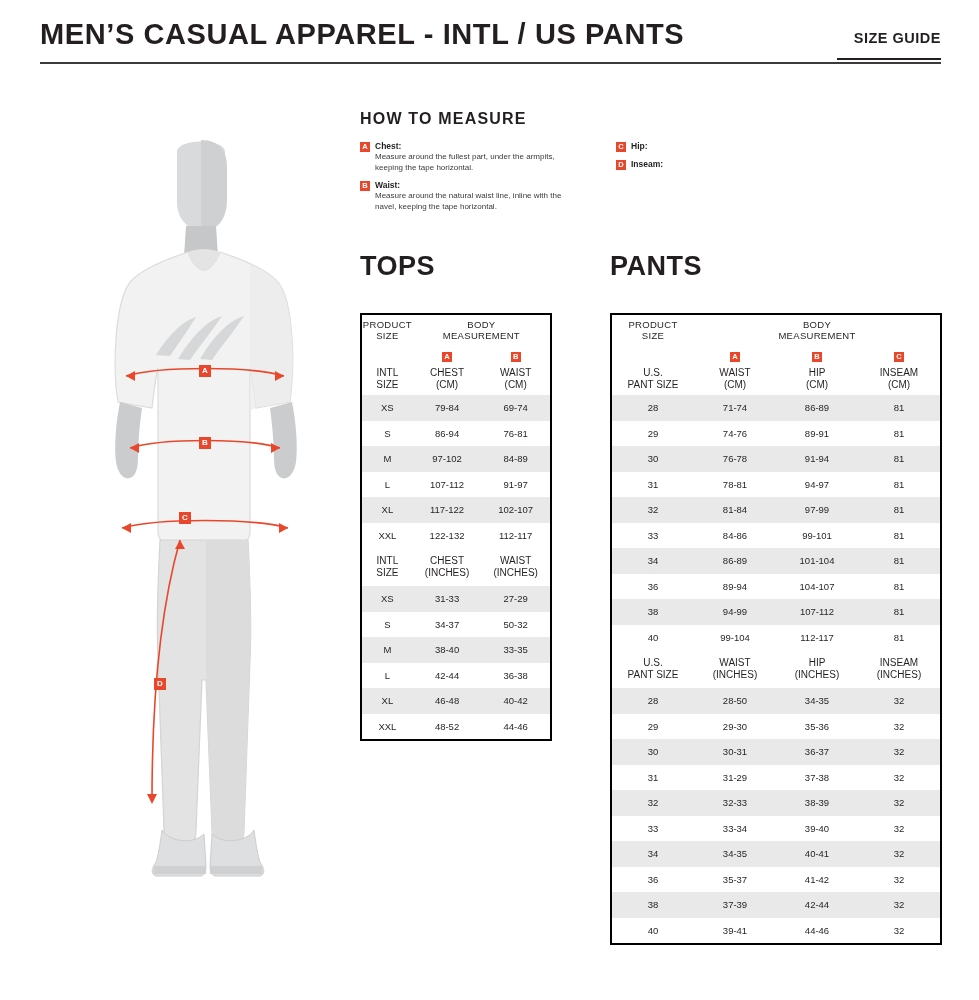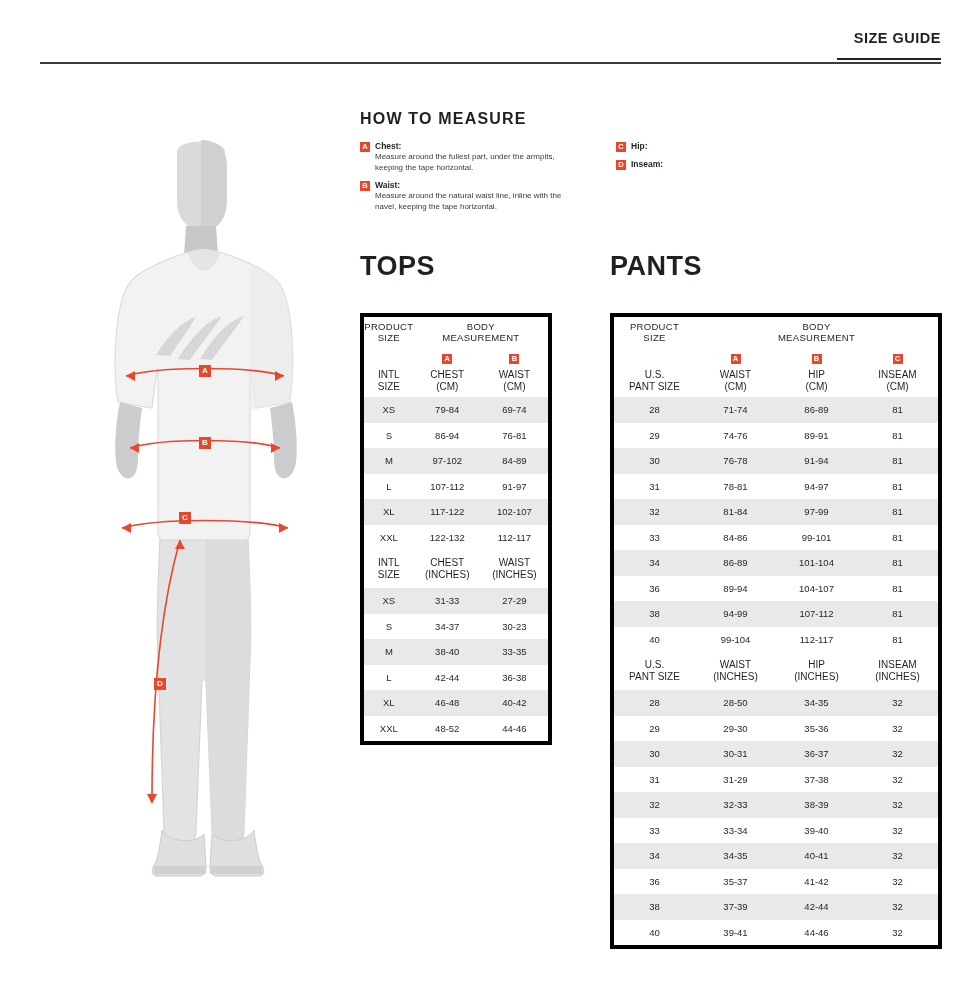--- a/index.html
+++ b/index.html
@@ -107,21 +107,21 @@
     font-weight: bold;
     letter-spacing: 0.5px;
     color: #231f20;
   }
   #tops-title { left: 360px; top: 251px; }
   #pants-title { left: 610px; top: 251px; }
 
   
   .table-wrap {
     position: absolute;
-    border: 4px solid #000000;
+    border: 2px solid #000000;
   }
   #tops-table { left: 360px; top: 313px; width: 192px; }
   #pants-table { left: 610px; top: 313px; width: 332px; }
 
   table.sz {
     border-collapse: collapse;
     width: 100%;
     table-layout: fixed;
   }
   table.sz td, table.sz th {
@@ -183,20 +183,21 @@
     line-height: 12px;
     text-align: center;
   }
 </style>
 </head>
 <body>
 
 <div id="page">
 
   <div class="header">
+    <div class="header-title">MEN’S CASUAL APPAREL - INTL / US PANTS</div>
     <div class="header-sizeguide">SIZE GUIDE</div>
     <div class="header-rule-short"></div>
     <div class="header-rule"></div>
   </div>
 
   <div class="figure">
     <svg width="290" height="740" viewBox="0 0 290 740">
 
       <path d="M117 12 C117 -2 165 -2 165 12 L165 62 C165 80 152 90 141 90 C129 90 117 80 117 62 Z" fill="#d9dadb"></path>
       <path d="M141 0 C160 0 168 12 167 30 L167 60 C167 82 154 92 141 92 L141 0 Z" fill="#cfd0d1"></path>
@@ -344,21 +345,21 @@
             <td>WAIST<br>(INCHES)</td>
           </tr>
           <tr class="data-row alt">
             <td>XS</td>
             <td>31-33</td>
             <td>27-29</td>
           </tr>
           <tr class="data-row">
             <td>S</td>
             <td>34-37</td>
-            <td>30-23</td>
+            <td>50-32</td>
           </tr>
           <tr class="data-row alt">
             <td>M</td>
             <td>38-40</td>
             <td>33-35</td>
           </tr>
           <tr class="data-row">
             <td>L</td>
             <td>42-44</td>
             <td>36-38</td>

